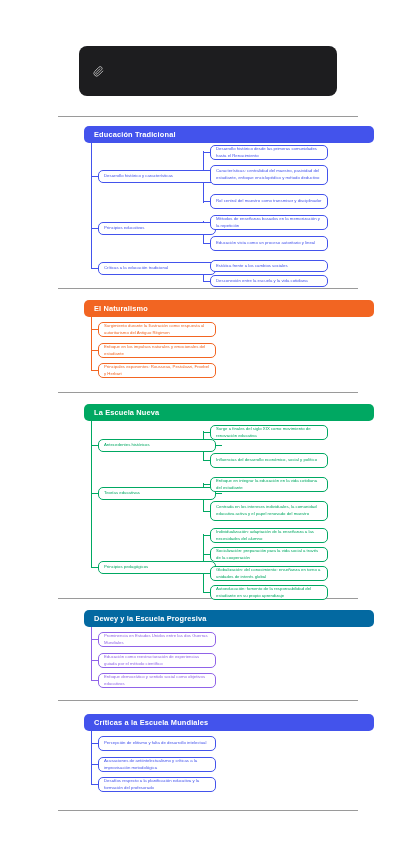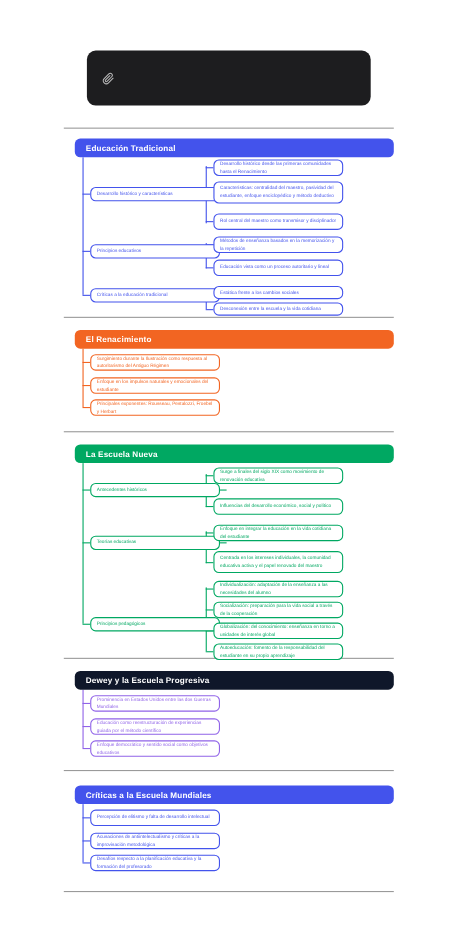--- a/index.html
+++ b/index.html
@@ -35,21 +35,21 @@
   .clip-icon { width: 11px; height: 13px; flex: 0 0 auto; opacity: .85; }
 
   
   .divider {
     position: absolute;
     left: 58px; width: 300px; height: 1px;
     background: #9a9a9a;
   }
 
   
-  .section { position: absolute; left: 68px; width: 290px; }
+  .section { position: absolute; left: 84px; width: 290px; }
   .sec-header {
     height: 17px;
     border-radius: 5px;
     display: flex; align-items: center;
     padding-left: 10px;
     color: #ffffff;
     font-size: 7.4px;
     font-weight: bold;
     letter-spacing: .15px;
     position: relative;
@@ -157,21 +157,21 @@
         </div>
 
       <div class="ln ln-h" style="left:119px; top:138px; width:7px; background:#4353EC"></div>
       <div class="node lvl2" style="top:132px; height:12px; color:#4353EC">
           <span>Desconexión entre la escuela y la vida cotidiana</span>
         </div>
     </div>
   </div>
 
   <div class="section" id="sec-1" style="top:300px">
-    <div class="sec-header" style="background:#F26522">El Renacimiento</div>
+    <div class="sec-header" style="background:#F26522">El Naturalismo</div>
     <div class="body" style="height:68px">
       <div class="ln ln-v" style="left:7px; top:0px; height:53px; background:#F26522"></div>
 
       <div class="ln ln-h" style="left:7px; top:12px; width:7px; background:#F26522"></div>
       <div class="node flat" style="top:5px; height:15px; color:#F26522">
           <span>Surgimiento durante la Ilustración como respuesta al autoritarismo del Antiguo Régimen</span>
         </div>
 
       <div class="ln ln-h" style="left:7px; top:33px; width:7px; background:#F26522"></div>
       <div class="node flat" style="top:26px; height:15px; color:#F26522">
@@ -248,21 +248,21 @@
         </div>
 
       <div class="ln ln-h" style="left:119px; top:171px; width:7px; background:#00A862"></div>
       <div class="node lvl2" style="top:164px; height:15px; color:#00A862">
           <span>Autoeducación: fomento de la responsabilidad del estudiante en su propio aprendizaje</span>
         </div>
     </div>
   </div>
 
   <div class="section" id="sec-3" style="top:610px">
-    <div class="sec-header" style="background:#0f172a">Dewey y la Escuela Progresiva</div>
+    <div class="sec-header" style="background:#0369a1">Dewey y la Escuela Progresiva</div>
     <div class="body" style="height:68px">
       <div class="ln ln-v" style="left:7px; top:0px; height:53px; background:#9063E8"></div>
 
       <div class="ln ln-h" style="left:7px; top:12px; width:7px; background:#9063E8"></div>
       <div class="node flat" style="top:5px; height:15px; color:#9063E8">
           <span>Prominencia en Estados Unidos entre las dos Guerras Mundiales</span>
         </div>
 
       <div class="ln ln-h" style="left:7px; top:33px; width:7px; background:#9063E8"></div>
       <div class="node flat" style="top:26px; height:15px; color:#9063E8">

